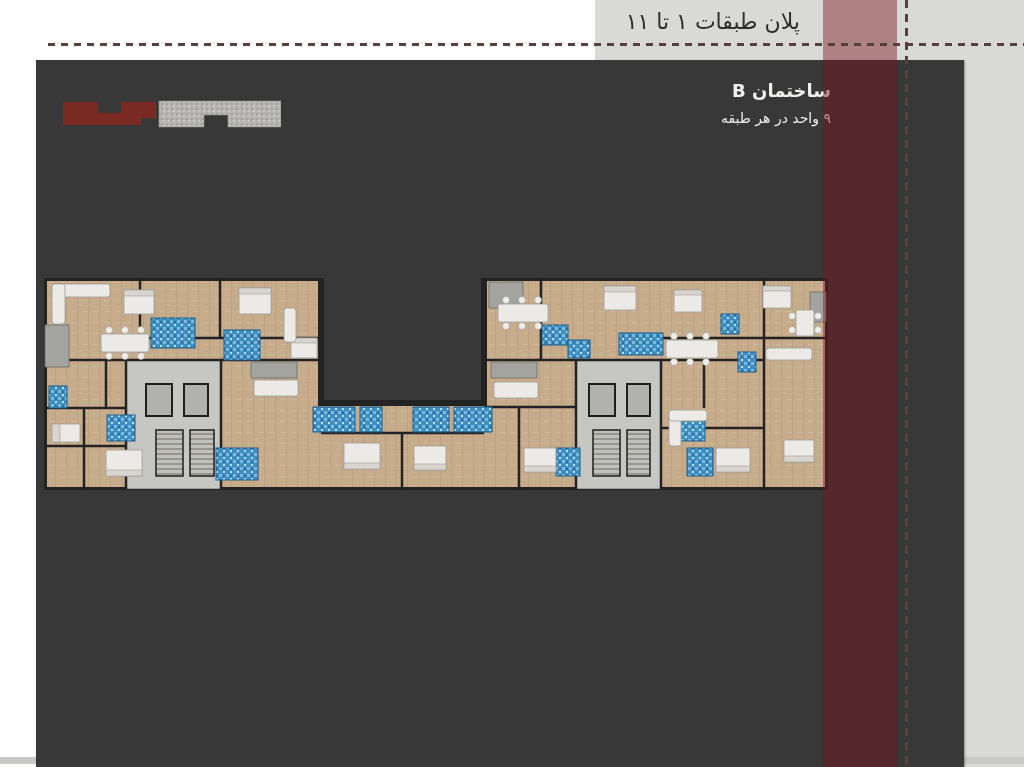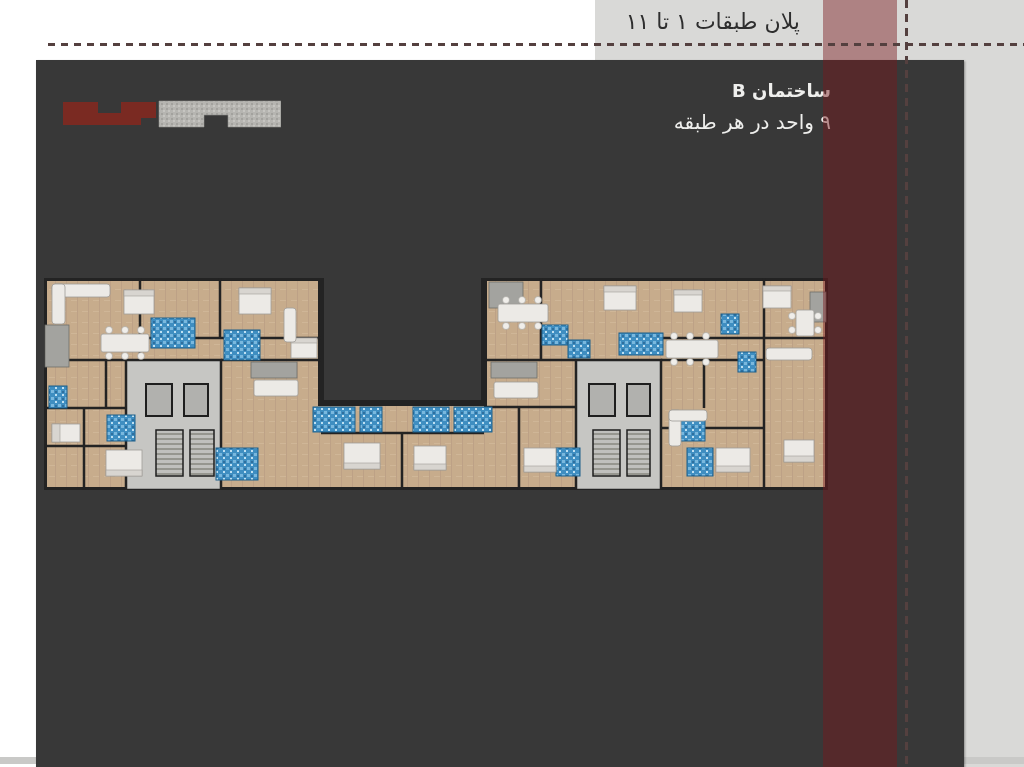--- a/index.html
+++ b/index.html
@@ -13,21 +13,21 @@
   body{width:1024px;height:767px;position:relative;overflow:hidden;
        background:var(--page-bg);font-family:"DejaVu Sans",sans-serif;}
   .right-panel{position:absolute;left:595px;top:0;width:429px;height:767px;background:var(--panel);}
   .bottom-strip{position:absolute;left:0;top:757px;width:1024px;height:7px;background:var(--bottom-strip);}
   .page-title{position:absolute;right:224px;top:9px;direction:rtl;font-size:22px;font-weight:normal;
        color:var(--header-text);white-space:nowrap;}
   .slide{position:absolute;left:36px;top:60px;width:928px;height:713px;background:var(--slide-bg);
        box-shadow:1px 1px 2px rgba(0,0,0,0.35);}
   .building-label{position:absolute;right:133px;top:20px;direction:rtl;font-size:18px;font-weight:600;
        color:var(--slide-text);white-space:nowrap;}
-  .units-label{position:absolute;right:133px;top:50px;direction:rtl;font-size:20px;
+  .units-label{position:absolute;right:133px;top:50px;direction:rtl;font-size:14px;
        color:var(--slide-text);white-space:nowrap;}
   .thumb{position:absolute;left:27px;top:40px;}
   .plan{position:absolute;left:8px;top:218px;}
   .accent-stripe{position:absolute;left:823px;top:0;width:74px;height:767px;background:var(--accent-stripe);}
   .dash-h{position:absolute;left:48px;top:43px;width:976px;height:3px;
        background:repeating-linear-gradient(90deg,var(--dash) 0 7px,transparent 7px 13px);}
   .dash-v{position:absolute;left:905px;top:0;width:3px;height:767px;
        background:repeating-linear-gradient(180deg,var(--dash) 0 8px,transparent 8px 14px);}
   svg{display:block;}
   .wall{stroke:var(--plan-wall);fill:none;}

